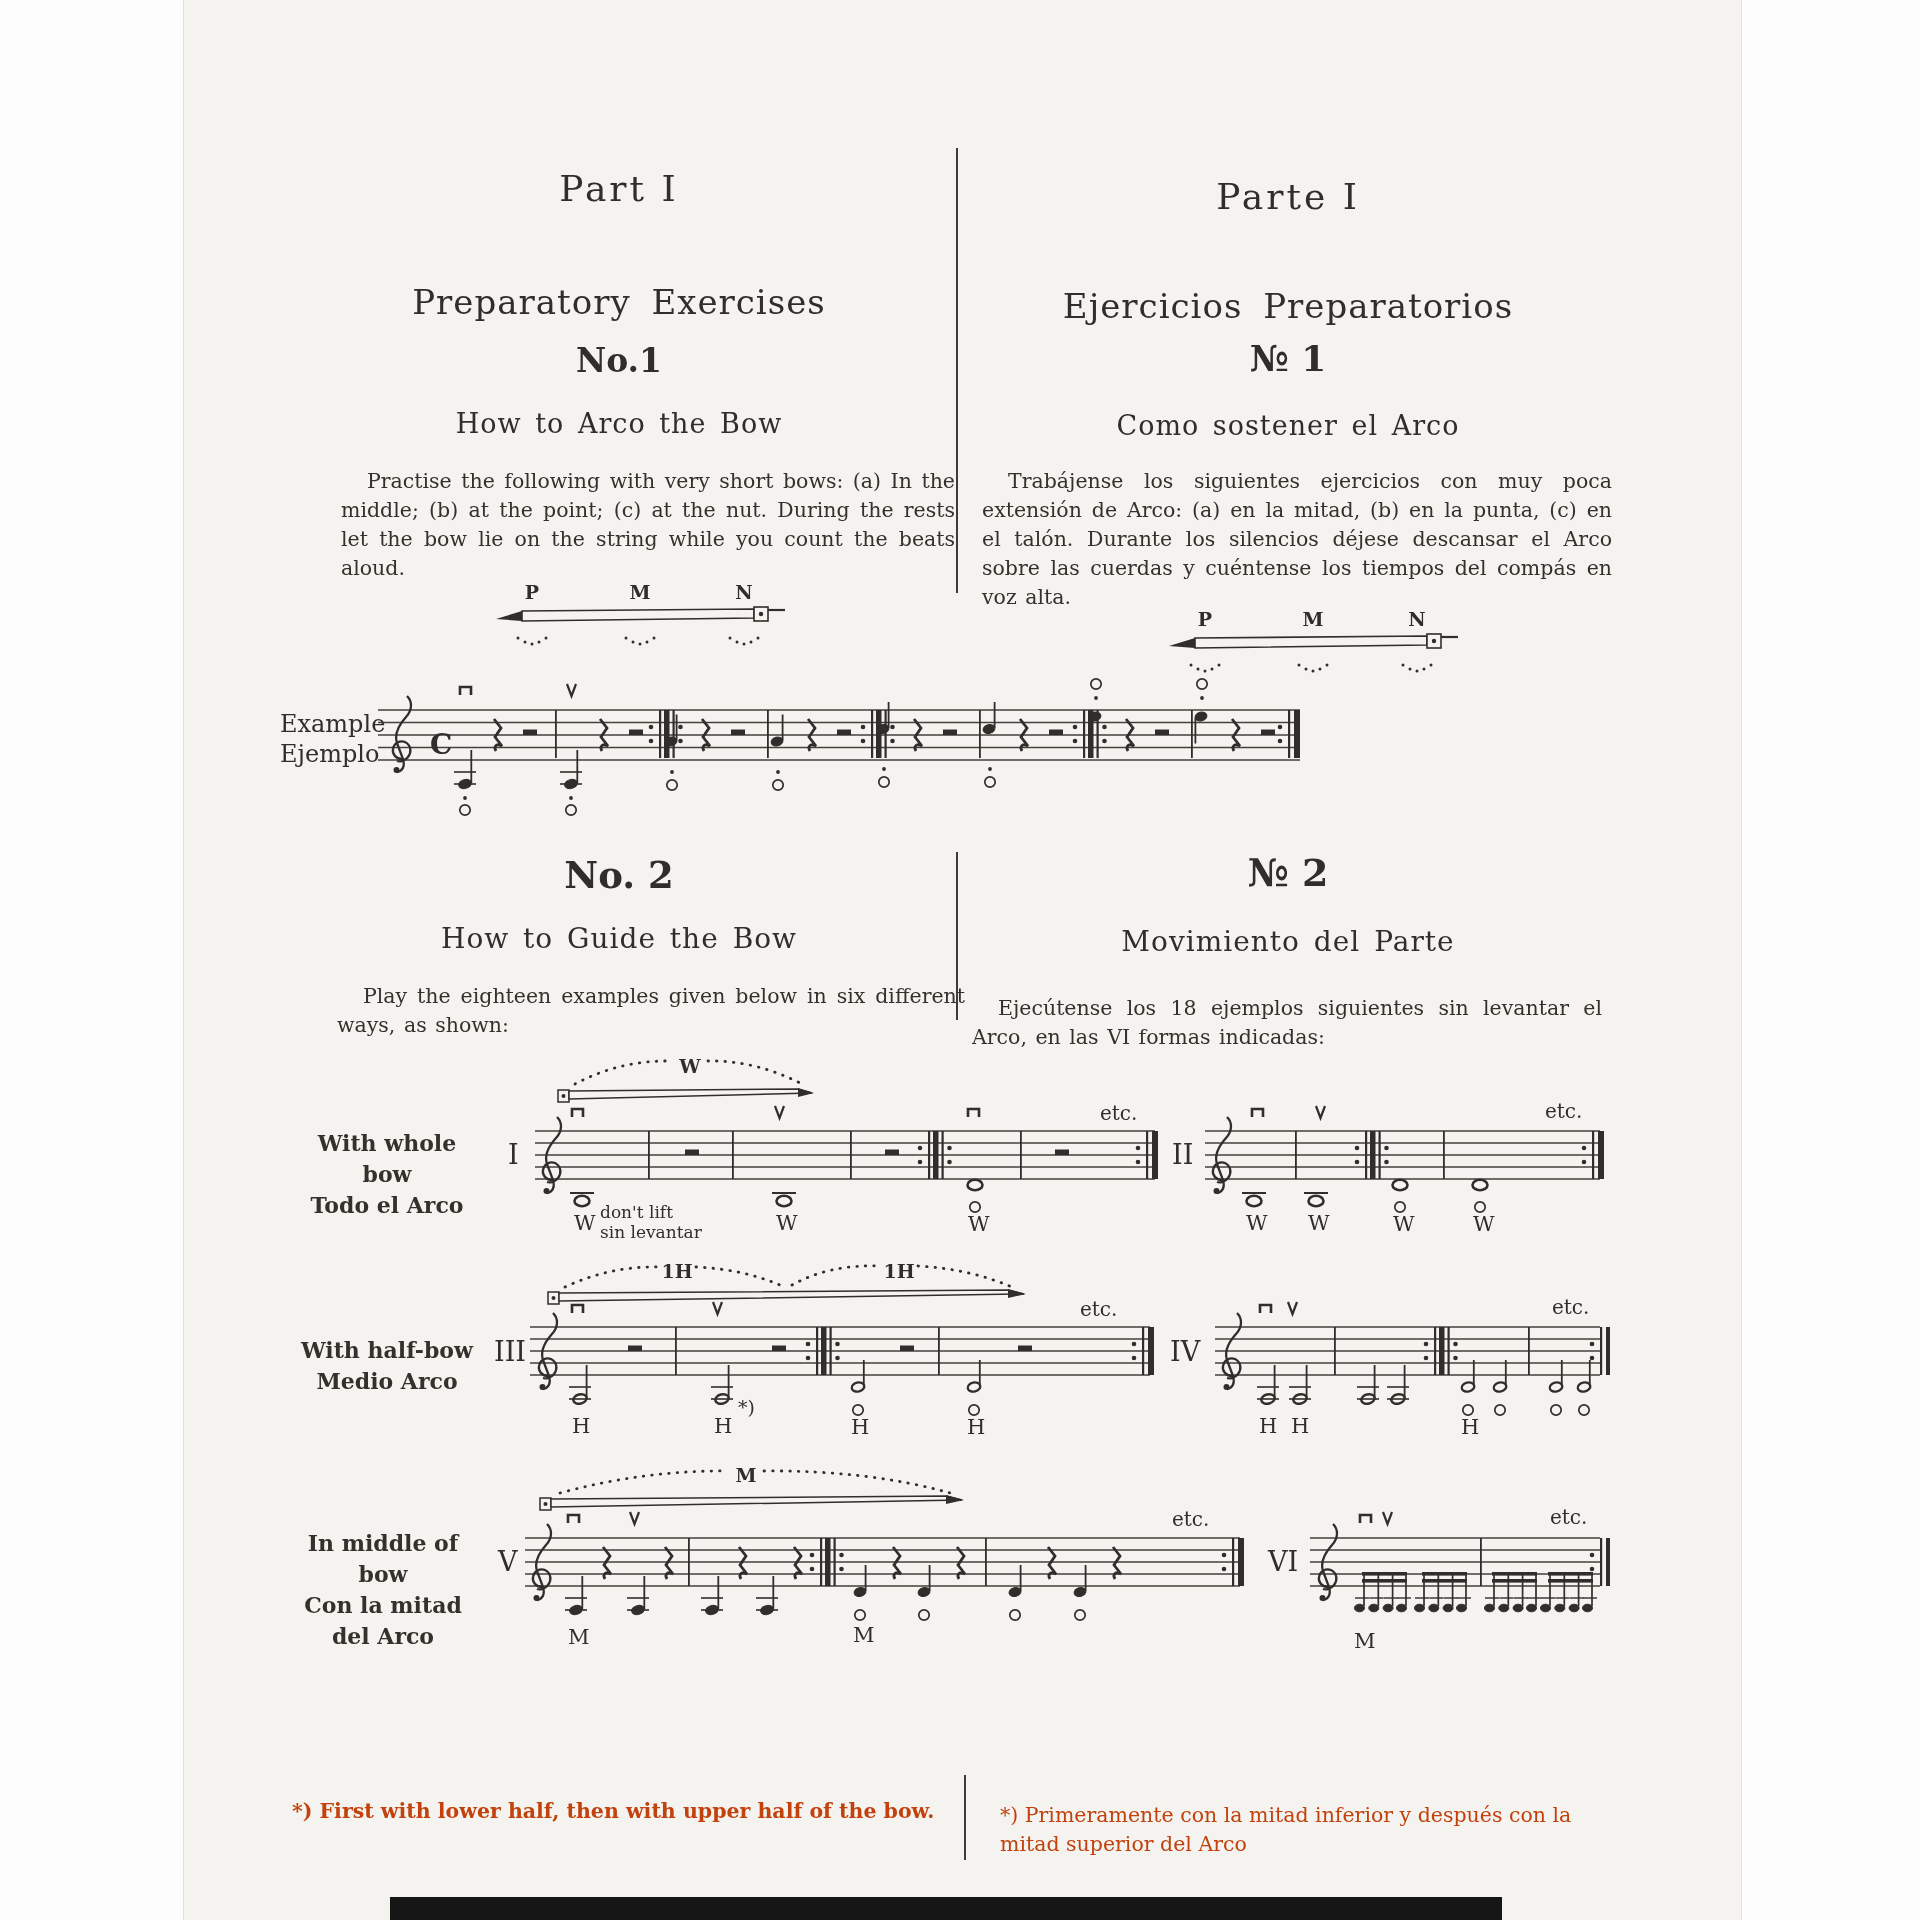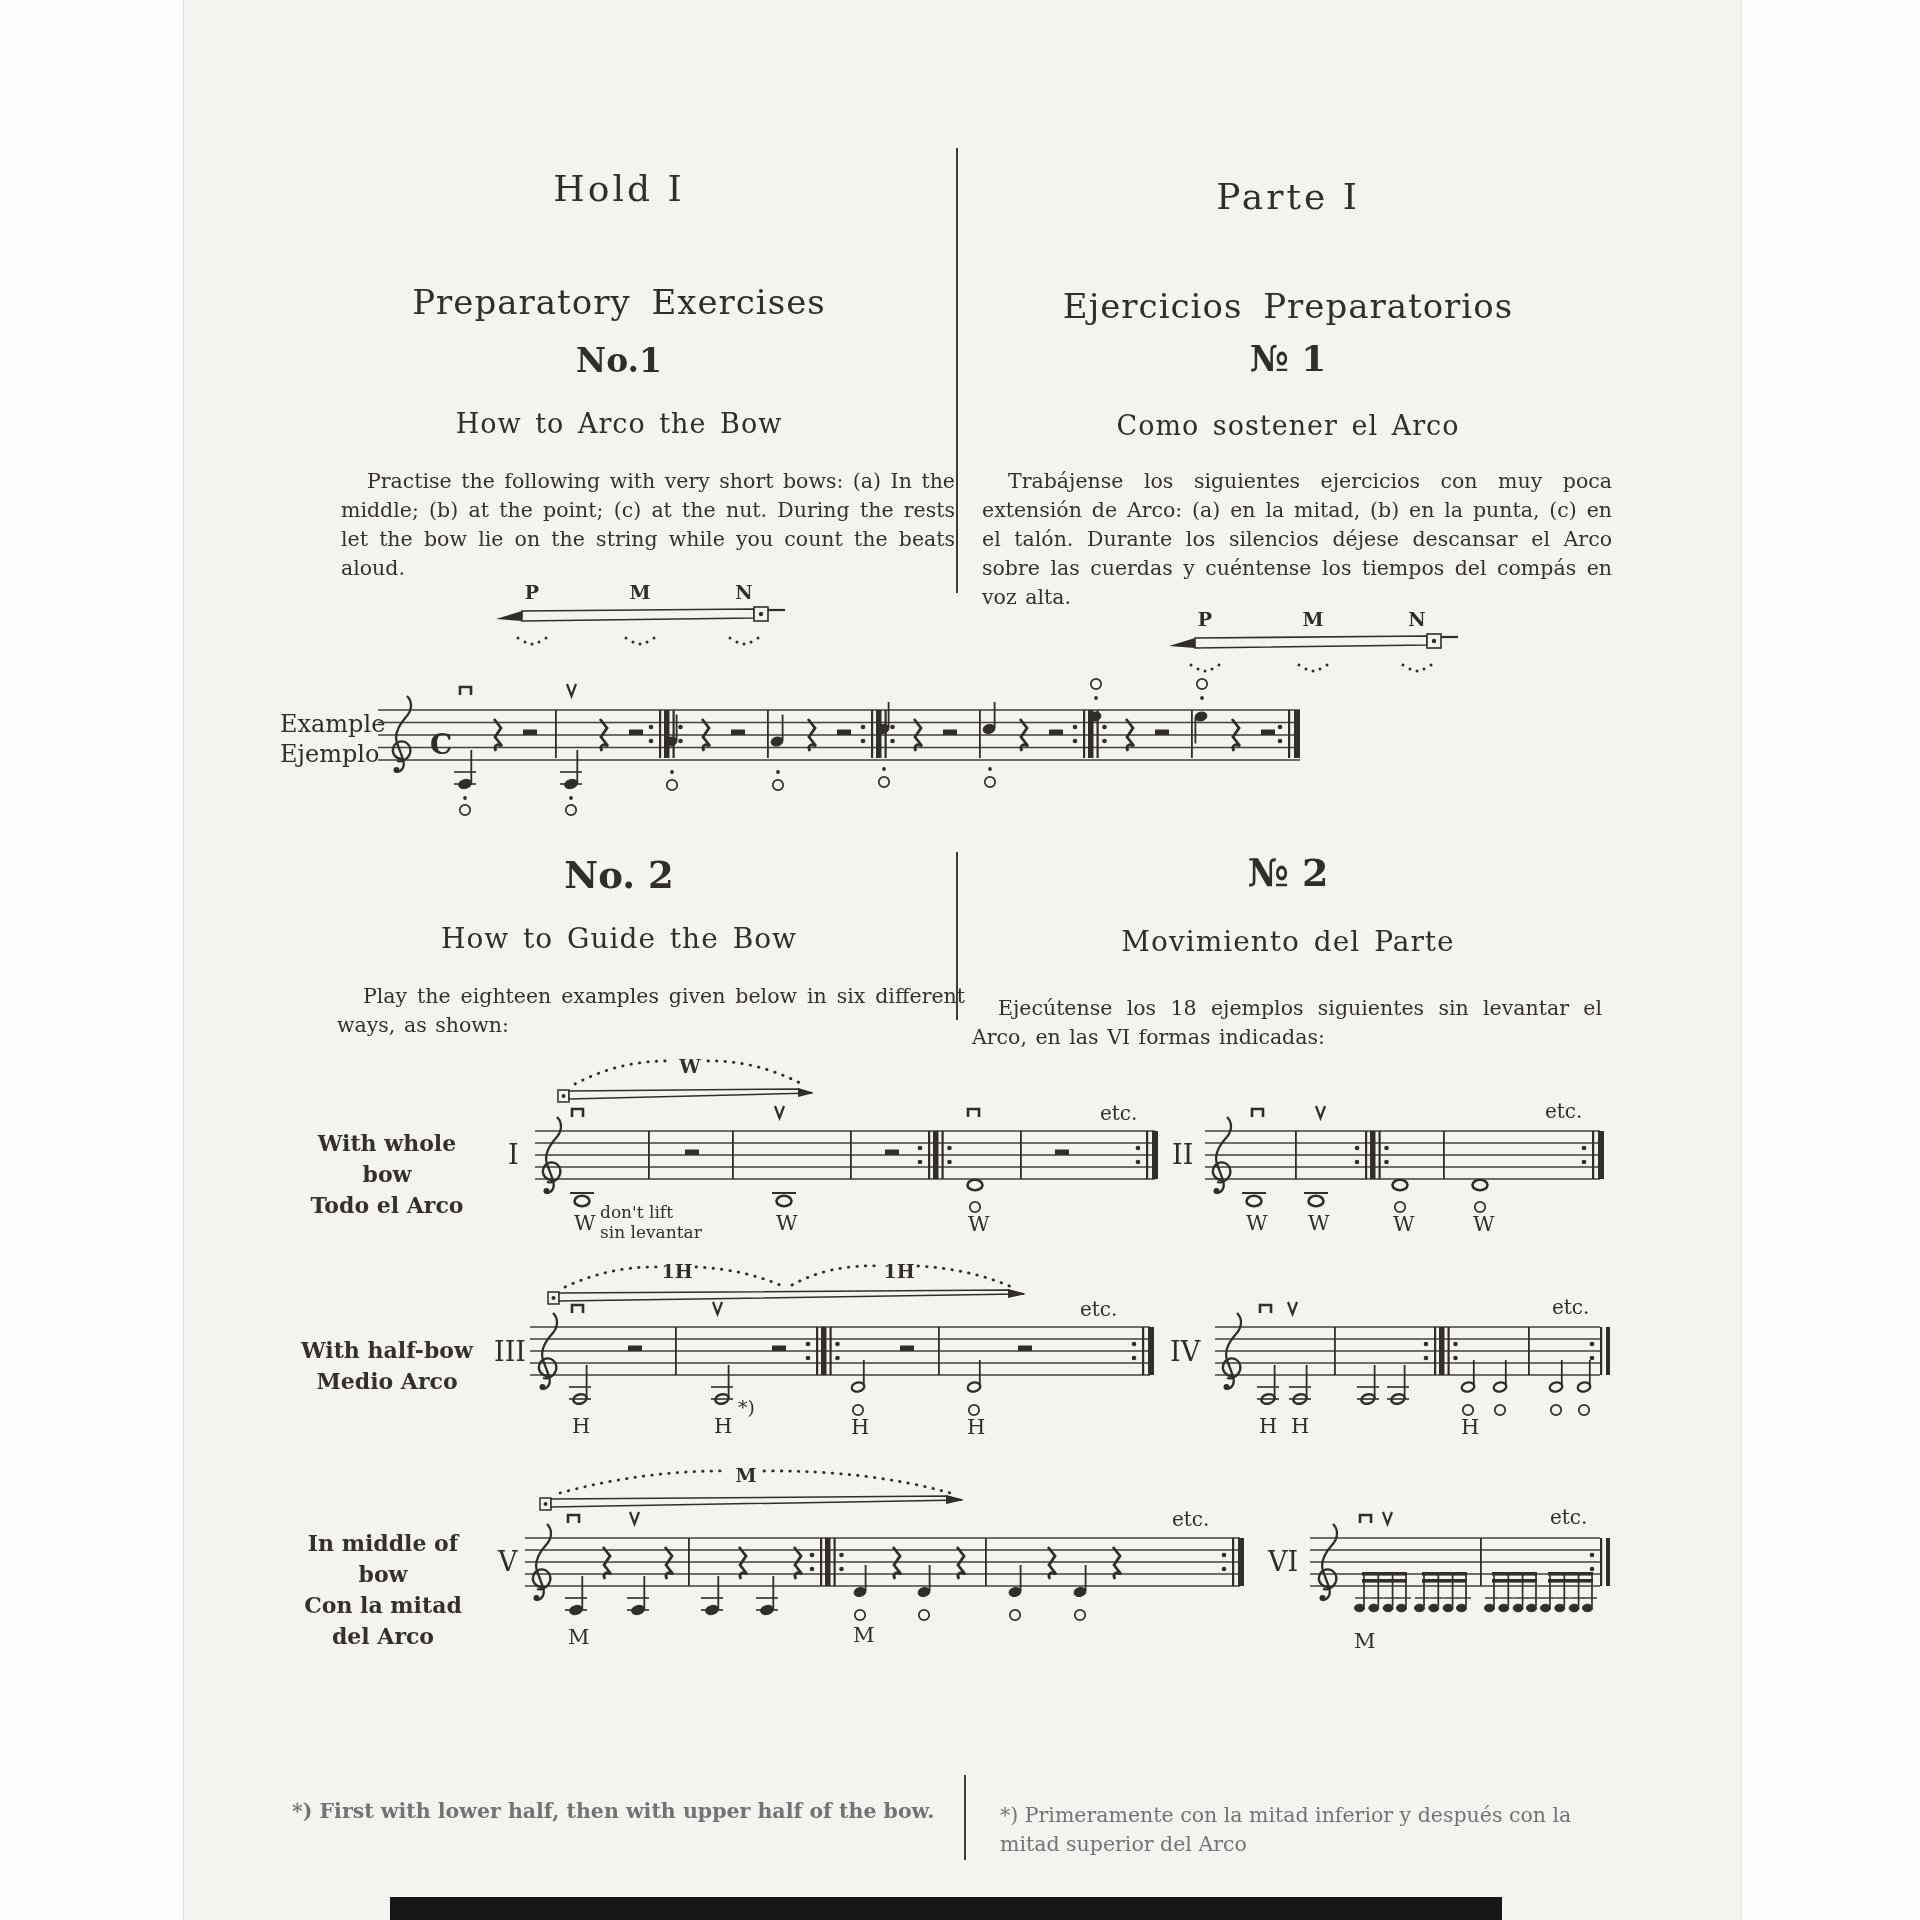--- a/index.html
+++ b/index.html
@@ -18,21 +18,21 @@
   .part-title{font-size:36px;letter-spacing:3px;}
   .series-title{font-size:34px;word-spacing:9px;letter-spacing:1px;}
   .num-title{font-size:33px;font-weight:600;}
   .num-title-es{font-size:36px;font-weight:600;}
   .sec-title{font-size:27px;letter-spacing:1px;word-spacing:4px;}
   .body-par{
     font-size:20.5px;line-height:29px;text-align:justify;
     text-indent:26px;color:#35302b;word-spacing:2px;
   }
   .caption{font-size:22px;font-weight:600;line-height:31px;text-align:center;color:#35302b;}
-  .footnote{font-size:20.5px;color:#737373;line-height:29px;}
+  .footnote{font-size:20.5px;color:#c2410c;line-height:29px;}
   .divider{width:2px;background:#3b3b3b;}
   .scanbar{background:#161616;}
   svg text{font-family:"DejaVu Serif","DejaVu Sans",serif;fill:#312d2a;}
   svg .bowlabel{font-size:19px;font-weight:600;}
   svg .numeral{font-size:27px;}
   svg .markletter{font-size:21px;}
   svg .etc{font-size:20px;}
   svg .annot{font-size:17px;}
   svg .star{font-size:19px;}
   svg .timesig{font-size:28px;font-weight:600;}
@@ -117,21 +117,21 @@
   <circle id="dot" r="1.9" fill="#312d2a"></circle>
 </defs>
 </svg>
 
 <div class="abs page"></div>
 
 <div class="abs divider" style="left:956px;top:148px;height:445px;"></div>
 <div class="abs divider" style="left:956px;top:852px;height:168px;"></div>
 <div class="abs divider" style="left:964px;top:1775px;height:85px;"></div>
 
-<div class="abs ctr part-title" style="left:283px;top:168px;width:672px;">Hold I</div>
+<div class="abs ctr part-title" style="left:283px;top:168px;width:672px;">Part I</div>
 <div class="abs ctr series-title" style="left:283px;top:282px;width:672px;">Preparatory Exercises</div>
 <div class="abs ctr num-title" style="left:283px;top:341px;width:672px;">No.1</div>
 <div class="abs ctr sec-title" style="left:283px;top:408px;width:672px;">How to Arco the Bow</div>
 <div class="abs body-par" style="left:341px;top:467px;width:614px;">Practise the following with very short bows: (a) In the middle; (b) at the point; (c) at the nut. During the rests let the bow lie on the string while you count the beats aloud.</div>
 
 <div class="abs ctr part-title" style="left:958px;top:176px;width:660px;">Parte I</div>
 <div class="abs ctr series-title" style="left:958px;top:286px;width:660px;">Ejercicios Preparatorios</div>
 <div class="abs ctr num-title-es" style="left:958px;top:337px;width:660px;">№ 1</div>
 <div class="abs ctr sec-title" style="left:958px;top:410px;width:660px;">Como sostener el Arco</div>
 <div class="abs body-par" style="left:982px;top:467px;width:630px;">Trabájense los siguientes ejercicios con muy poca extensión de Arco: (a) en la mitad, (b) en la punta, (c) en el talón. Durante los silencios déjese descansar el Arco sobre las cuerdas y cuéntense los tiempos del compás en voz alta.</div>

